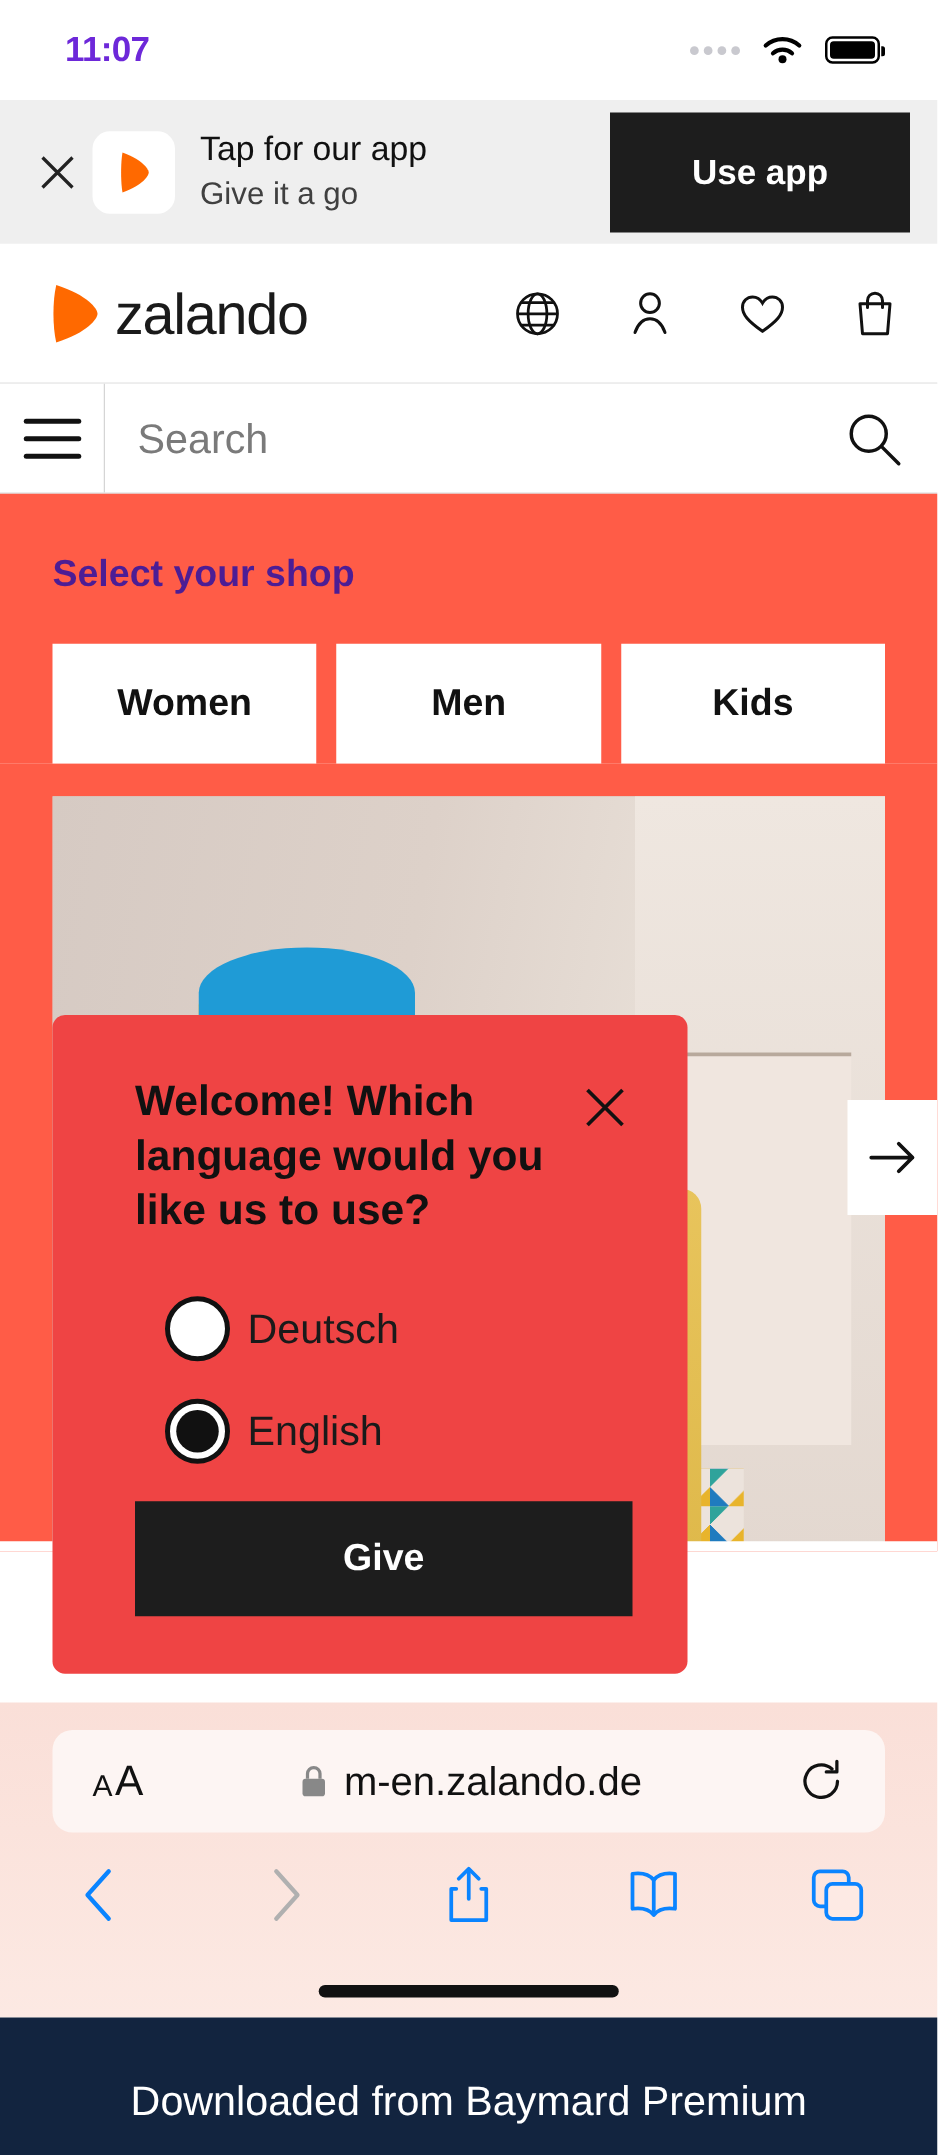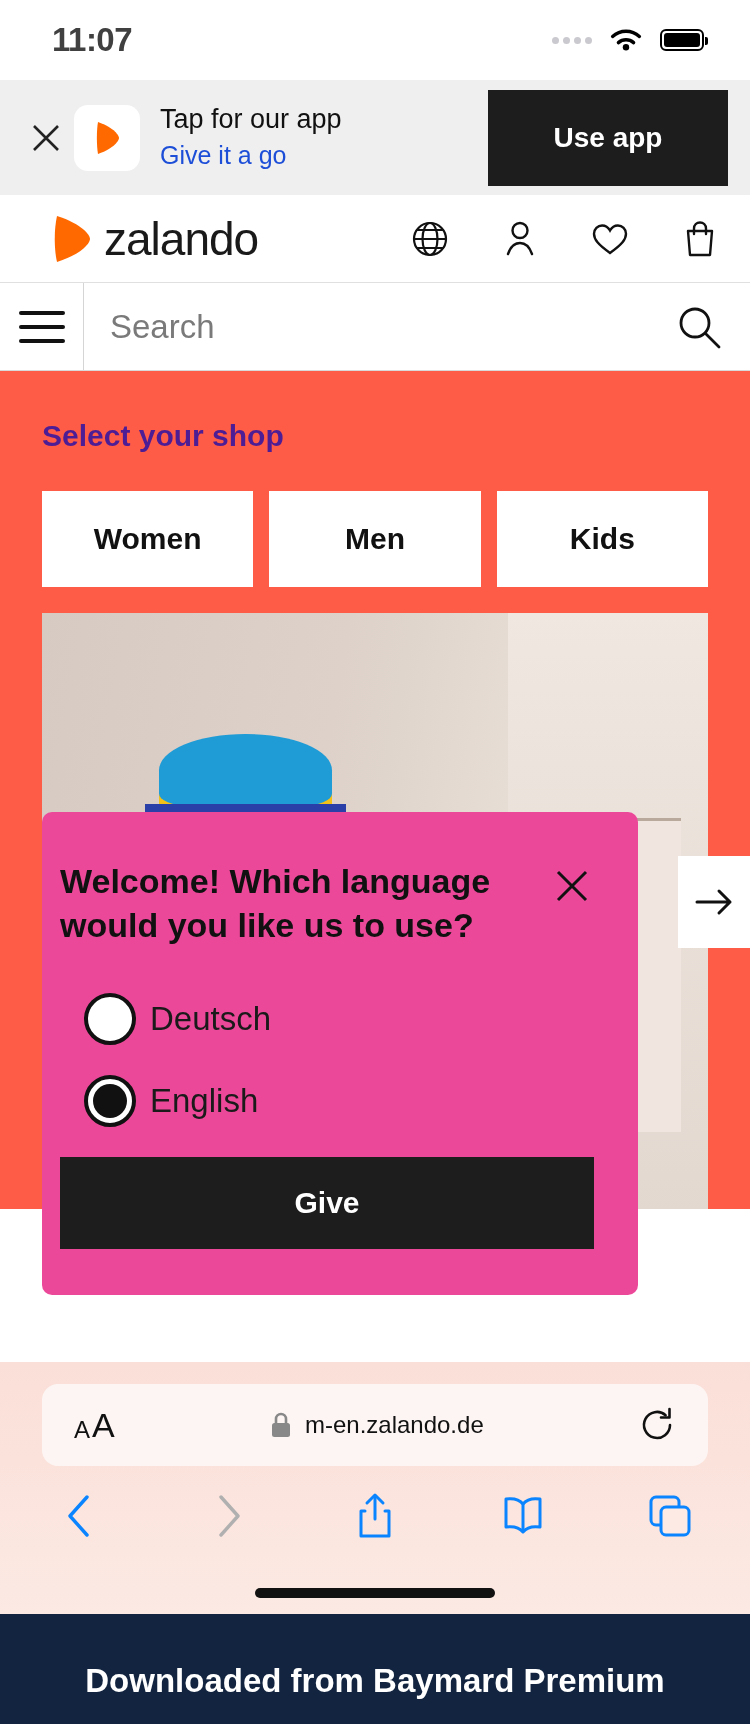--- a/index.html
+++ b/index.html
@@ -10,21 +10,21 @@
     overflow:hidden;
     position:relative;
   }
 
   
   .statusbar{
     height:80px; background:#fff;
     display:flex; align-items:center; justify-content:space-between;
     padding:0 46px 0 52px;
   }
-  .sb-time{ font-size:33px; font-weight:600; color:#404040; letter-spacing:-0.5px; }
+  .sb-time{ font-size:28px; font-weight:600; color:#6d28d9; letter-spacing:-0.5px; }
   .sb-right{ display:flex; align-items:center; gap:14px; }
   .sb-dots{ display:flex; gap:4px; }
   .sb-dots i{ width:7px; height:7px; border-radius:50%; background:#c9c9cf; display:block; }
   .sb-batt{ width:44px; height:22px; border:2px solid #000; border-radius:6px; padding:2px; position:relative;}
   .sb-batt::after{content:"";position:absolute;right:-6px;top:6px;width:3px;height:8px;background:#000;border-radius:0 2px 2px 0;}
   .sb-batt i{ display:block; width:100%; height:100%; background:#000; border-radius:3px;}
 
   
   .appbanner{
     height:115px; background:#efefef;
@@ -32,33 +32,33 @@
     position:relative;
   }
   .ab-close{ width:48px; display:flex; align-items:center; justify-content:center; color:#111; }
   .ab-icon{
     width:66px;height:66px;border-radius:14px;background:#fff;
     display:flex;align-items:center;justify-content:center;margin-left:4px;
     flex:0 0 auto;
   }
   .ab-text{ margin-left:20px; flex:1; }
   .ab-title{ font-size:27px; font-weight:400; color:#111; line-height:1.25; }
-  .ab-sub{ font-size:25px; color:#1d4ed8; line-height:1.3; margin-top:2px;}
+  .ab-sub{ font-size:25px; color:#404040; line-height:1.3; margin-top:2px;}
   .ab-btn{
     width:240px;height:96px;background:#1d1d1d;color:#fff;
     font-size:28px;font-weight:700;
     display:flex;align-items:center;justify-content:center;
     margin-right:22px;
   }
 
   
   .zheader{
-    height:88px;background:#fff;
+    height:112px;background:#fff;
     display:flex;align-items:center;justify-content:space-between;
-    padding:0 28px 0 48px;
+    padding:0 28px 0 36px;
     border-bottom:1px solid #e0e0e0;
   }
   .brand{ display:flex;align-items:center;gap:6px; }
   .brand-word{ font-size:46px; font-weight:400; color:#1a1a1a; letter-spacing:-1px; }
   .hicons{ display:flex; align-items:center; gap:46px; }
   .hicon{ width:44px;height:44px;display:flex;align-items:center;justify-content:center; }
 
   
   .searchrow{
     height:88px;background:#fff;display:flex;align-items:center;
@@ -131,23 +131,23 @@
   .hero-arrow{
     position:absolute;right:0;top:50%;transform:translateY(-50%);
     width:72px;height:92px;background:#fff;
     display:flex;align-items:center;justify-content:center;
   }
   .hero-dots{position:absolute;left:0;right:0;bottom:0;height:8px;background:#fff;}
   .hero-dots i{position:absolute;left:16%;top:0;width:18%;height:8px;background:#111;display:block;}
 
   
   .modal{
-    position:absolute; left:42px; top:812px; width:596px;
-    background:#ec4899; border-radius:10px;
-    padding:48px 44px 46px 18px; z-index:40;
+    position:absolute; left:42px; top:812px; width:508px;
+    background:#ef4444; border-radius:10px;
+    padding:48px 44px 46px 66px; z-index:40;
   }
   .modal-head{ display:flex; align-items:flex-start; justify-content:space-between; }
   .modal-title{ font-size:34px;font-weight:700;color:#111;line-height:1.28;max-width:440px;}
   .modal-close{ width:44px;height:44px;display:flex;align-items:center;justify-content:center;flex:0 0 auto;margin-top:4px;}
   .opts{ margin-top:46px; padding-left:24px; }
   .opt{ display:flex; align-items:center; gap:14px; margin-bottom:30px; }
   .radio{
     width:52px;height:52px;border-radius:50%;border:4px solid #111;background:#fff;
     flex:0 0 auto; display:flex;align-items:center;justify-content:center;
   }
@@ -163,32 +163,32 @@
   .safari{ position:absolute;left:0;right:0;top:1362px;height:252px;
            background:linear-gradient(180deg,#fadfd8 0%,#fbe3dc 40%,#fce9e3 100%); }
   .urlbar{
     margin:22px 42px 0 42px;height:82px;background:#fdf5f3;border-radius:16px;
     display:flex;align-items:center;justify-content:space-between;padding:0 32px;
   }
   .aa{ font-size:0; color:#111; display:flex;align-items:flex-end;gap:2px; }
   .aa b{ font-size:24px;font-weight:400;line-height:1; }
   .aa s{ font-size:34px;font-weight:400;line-height:1;text-decoration:none; }
   .urlmid{ display:flex;align-items:center;gap:12px; }
-  .urltext{ font-size:24px;color:#111; }
+  .urltext{ font-size:32px;color:#111; }
   .toolbar{ display:flex;align-items:center;justify-content:space-between;padding:22px 52px 0 52px; }
   .tb{ width:56px;height:56px;display:flex;align-items:center;justify-content:center; }
   .homebar{ position:absolute;left:50%;transform:translateX(-50%);bottom:16px;
             width:240px;height:10px;border-radius:5px;background:#111; }
 
   
   .baymard{
     position:absolute;left:0;right:0;top:1614px;height:110px;background:#12243f;
     display:flex;align-items:center;justify-content:center;
   }
-  .baymard span{ color:#fff;font-size:33px;font-weight:700;margin-top:24px; }
+  .baymard span{ color:#fff;font-size:33px;font-weight:400;margin-top:24px; }
 </style>
 </head>
 <body>
 
 <div class="statusbar">
   <div class="sb-time">11:07</div>
   <div class="sb-right">
     <div class="sb-dots">
         <i></i>
         <i></i>

